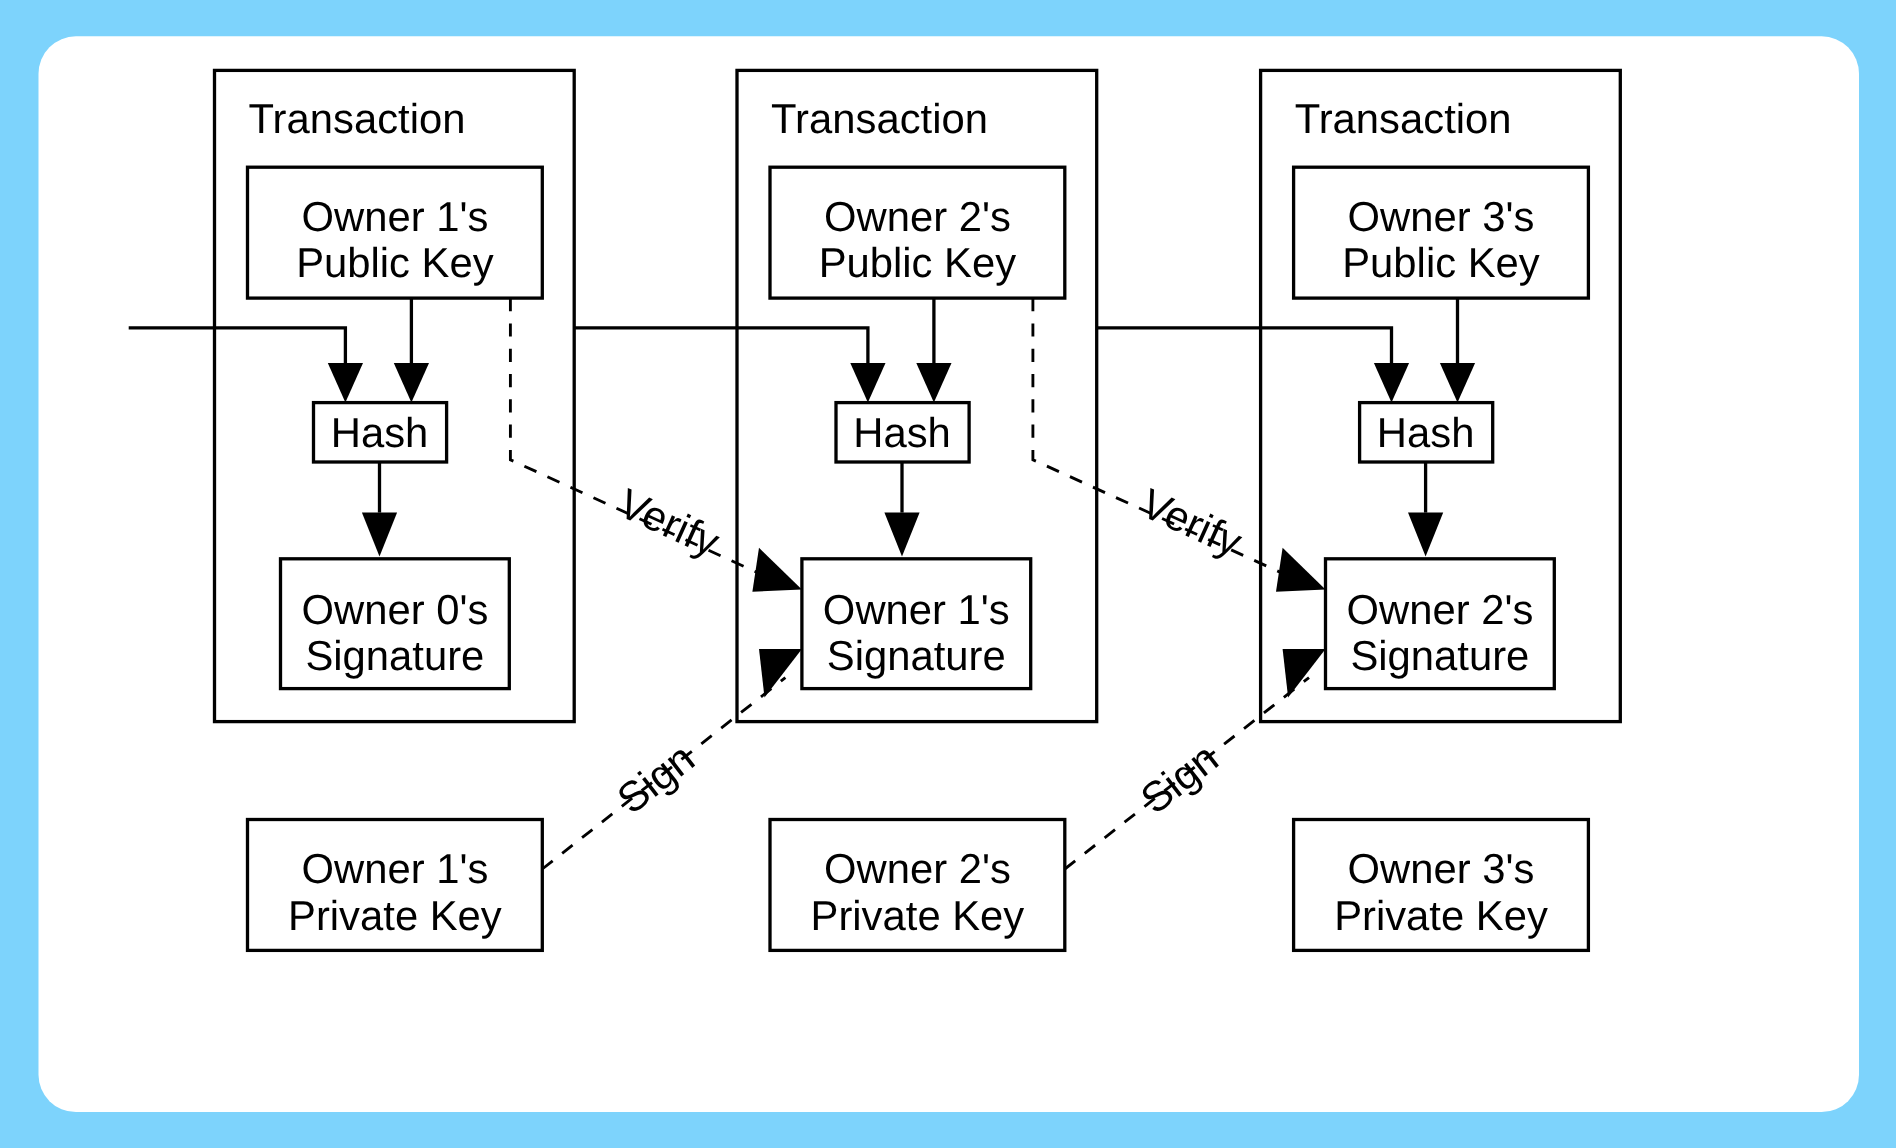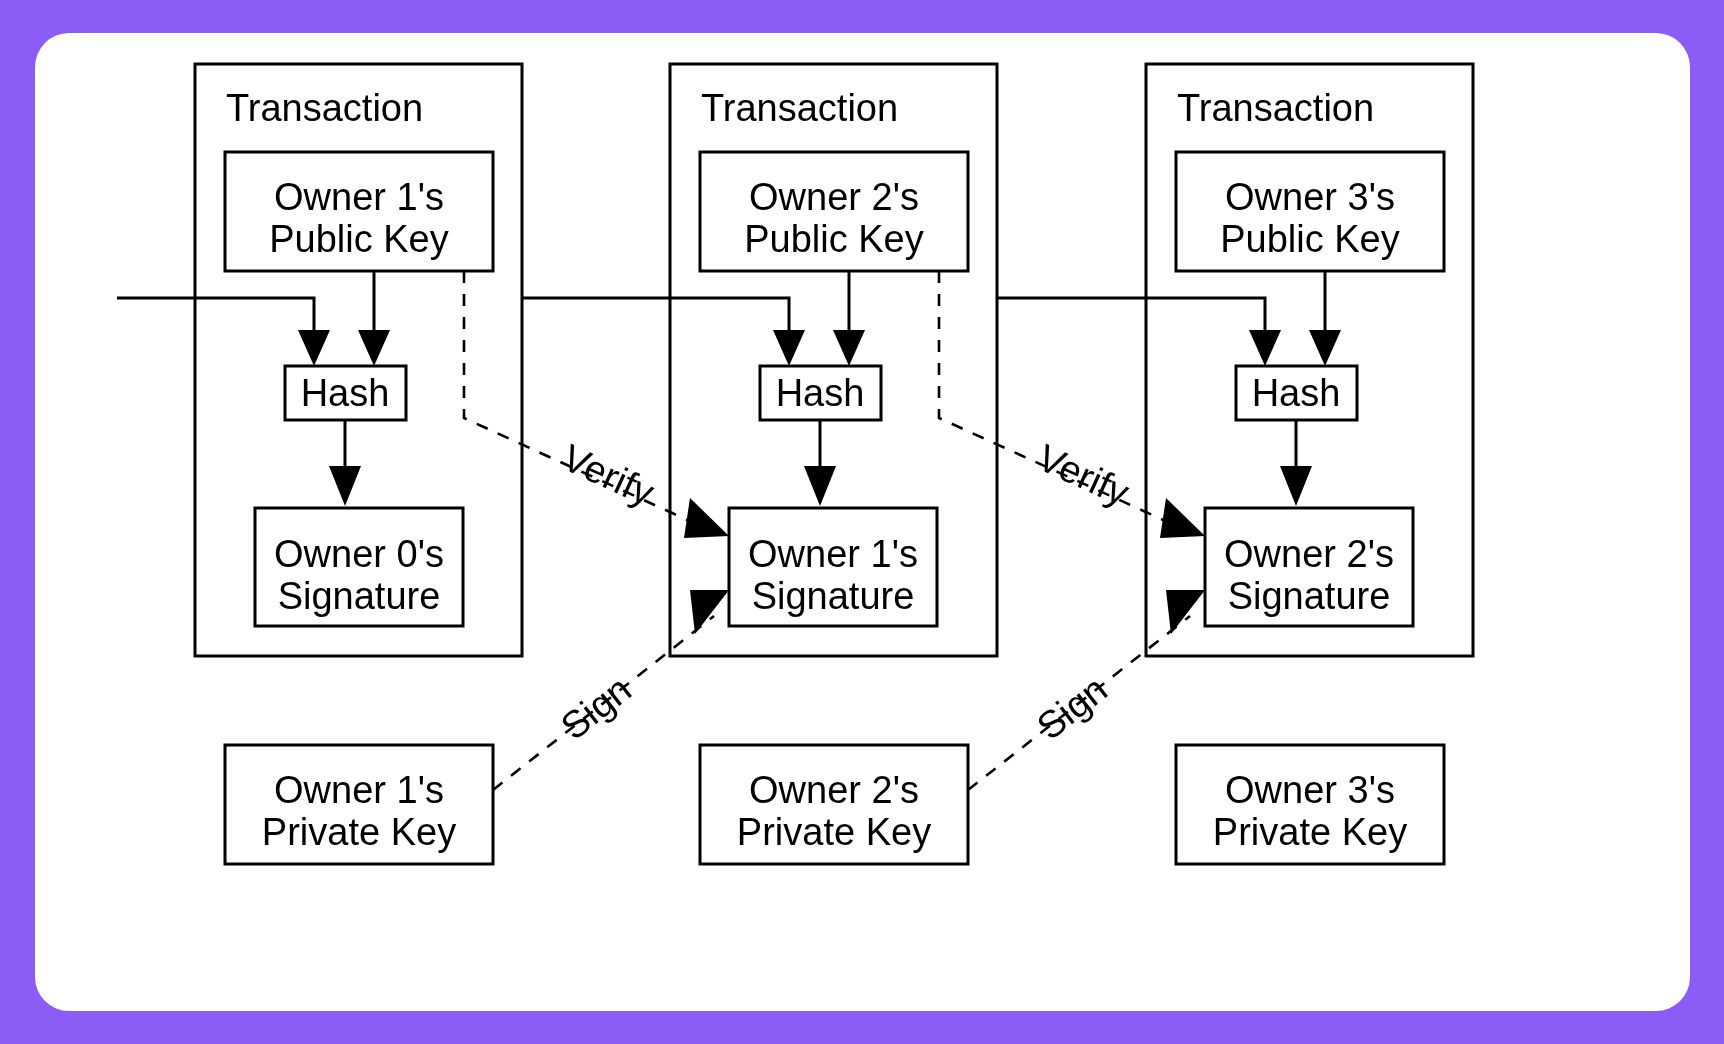--- a/index.html
+++ b/index.html
@@ -8,21 +8,21 @@
     background: #000000;
     width: 1724px;
     height: 1044px;
     overflow: hidden;
     font-family: "Liberation Sans", sans-serif;
   }
   #stage {
     position: relative;
     width: 1724px;
     height: 1044px;
-    background: #8b5cf6;
+    background: #7dd3fc;
     text-align: center;
   }
   #panel {
     position: absolute;
     left: 35px;
     top: 33px;
     width: 1655px;
     height: 978px;
     background: #ffffff;
     border-radius: 34px;

